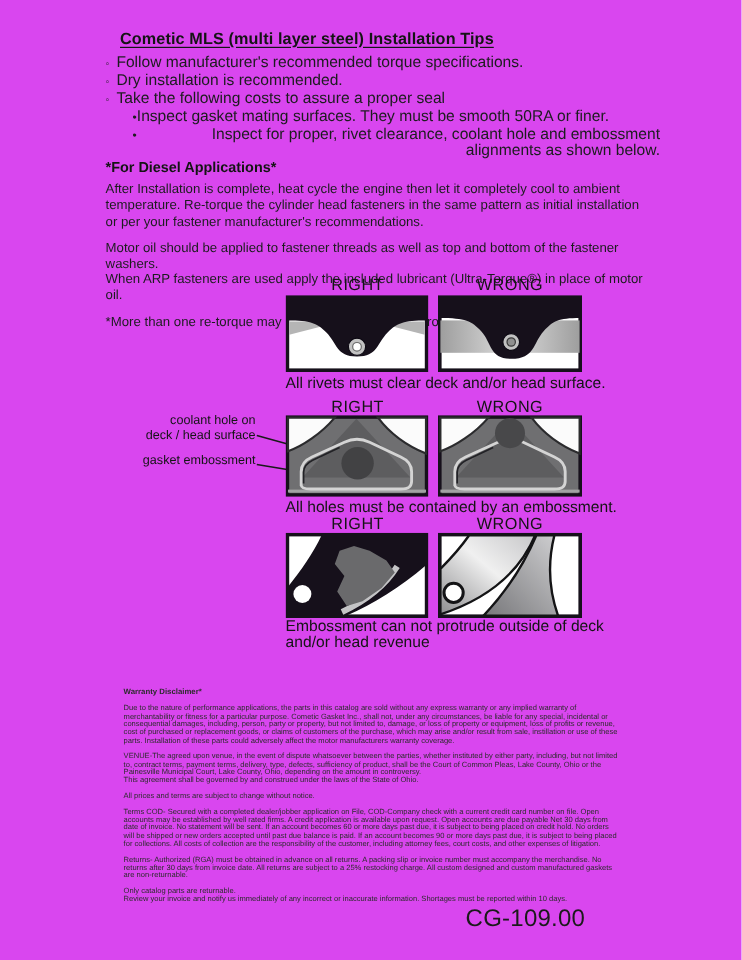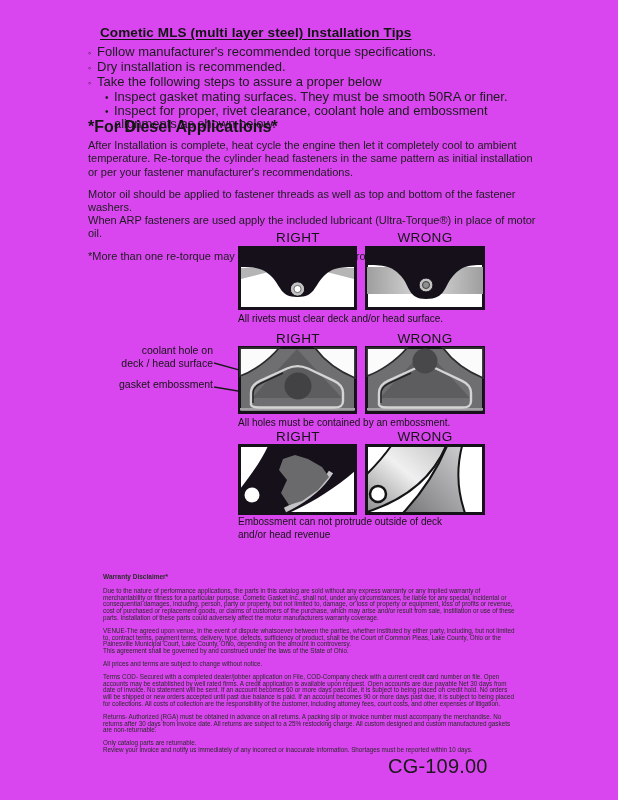--- a/index.html
+++ b/index.html
@@ -8,27 +8,27 @@
     font-family:"Liberation Sans","DejaVu Sans",sans-serif; color:#1c1c1e; overflow:hidden;
   }
   .doc-title {
     position:absolute; top:25px; left:100px; font-size:13.5px; font-weight:bold;
     text-decoration:underline; text-underline-offset:2px; letter-spacing:0.1px; color:#141414;
   }
   .bullets { position:absolute; top:45px; left:88px; width:462px; font-size:13px; line-height:13px; }
   .b-row { display:flex; }
   .b-row .marker { flex:0 0 9px; }
   .b-row.lvl1 .marker::before { content:"\25E6"; font-size:9px; }
-  .b-row.lvl2 { margin-left:17px; }
+  .b-row.lvl2 { margin-left:17px;text-align:right; }
   .b-row.lvl2 .marker::before { content:"\2022"; font-size:10px; }
   .diesel { position:absolute; top:117px; left:88px; width:452px; font-size:11px; line-height:13.2px; }
-  .diesel .sec-h { font-size:16px; font-weight:bold; margin:3px 0 6px 0; color:#141414; }
+  .diesel .sec-h { font-size:12px; font-weight:bold; margin:16px 0 6px 0; color:#141414; }
   .diesel p { margin:0 0 9px 0; white-space:pre-line; }
   .fig-label { position:absolute; width:120px; text-align:center; font-size:13.5px; letter-spacing:0.4px; color:#141414; }
-  .fig-caption { position:absolute; left:238px; font-size:10px; line-height:12.5px; color:#141414; }
+  .fig-caption { position:absolute; left:238px; font-size:13px; line-height:12.5px; color:#141414; }
   .panel { position:absolute; display:block; }
   .side-label { position:absolute; text-align:right; font-size:10.5px; line-height:12.5px; color:#141414; }
   .leaders { position:absolute; top:346px; left:205px; width:110px; height:60px; }
   .disc { position:absolute; top:574px; left:103px; width:414px; font-size:6.3px; line-height:6.8px; color:#2b2b2b; }
   .disc .disc-h { font-weight:bold; margin:0 0 7px 0; font-size:6.5px; }
   .disc p { margin:0 0 6px 0; }
   .disc p.tight { margin:0; }
   .doc-code { position:absolute; top:755px; left:388px; font-size:20px; letter-spacing:0.2px; color:#1a1a1a; }
 </style>
 </head>
@@ -42,21 +42,21 @@
     <div class="b-row lvl1">
         <span class="marker"></span>
         <span>Follow manufacturer's recommended torque specifications.</span>
       </div>
     <div class="b-row lvl1">
         <span class="marker"></span>
         <span>Dry installation is recommended.</span>
       </div>
     <div class="b-row lvl1">
         <span class="marker"></span>
-        <span>Take the following steps to assure a proper below</span>
+        <span>Take the following costs to assure a proper seal</span>
       </div>
     <div class="b-row lvl2">
         <span class="marker"></span>
         <span>Inspect gasket mating surfaces.  They must be smooth 50RA or finer.</span>
       </div>
     <div class="b-row lvl2">
         <span class="marker"></span>
         <span>Inspect for proper, rivet clearance, coolant hole and embossment alignments as shown below.</span>
       </div>
   </div>

